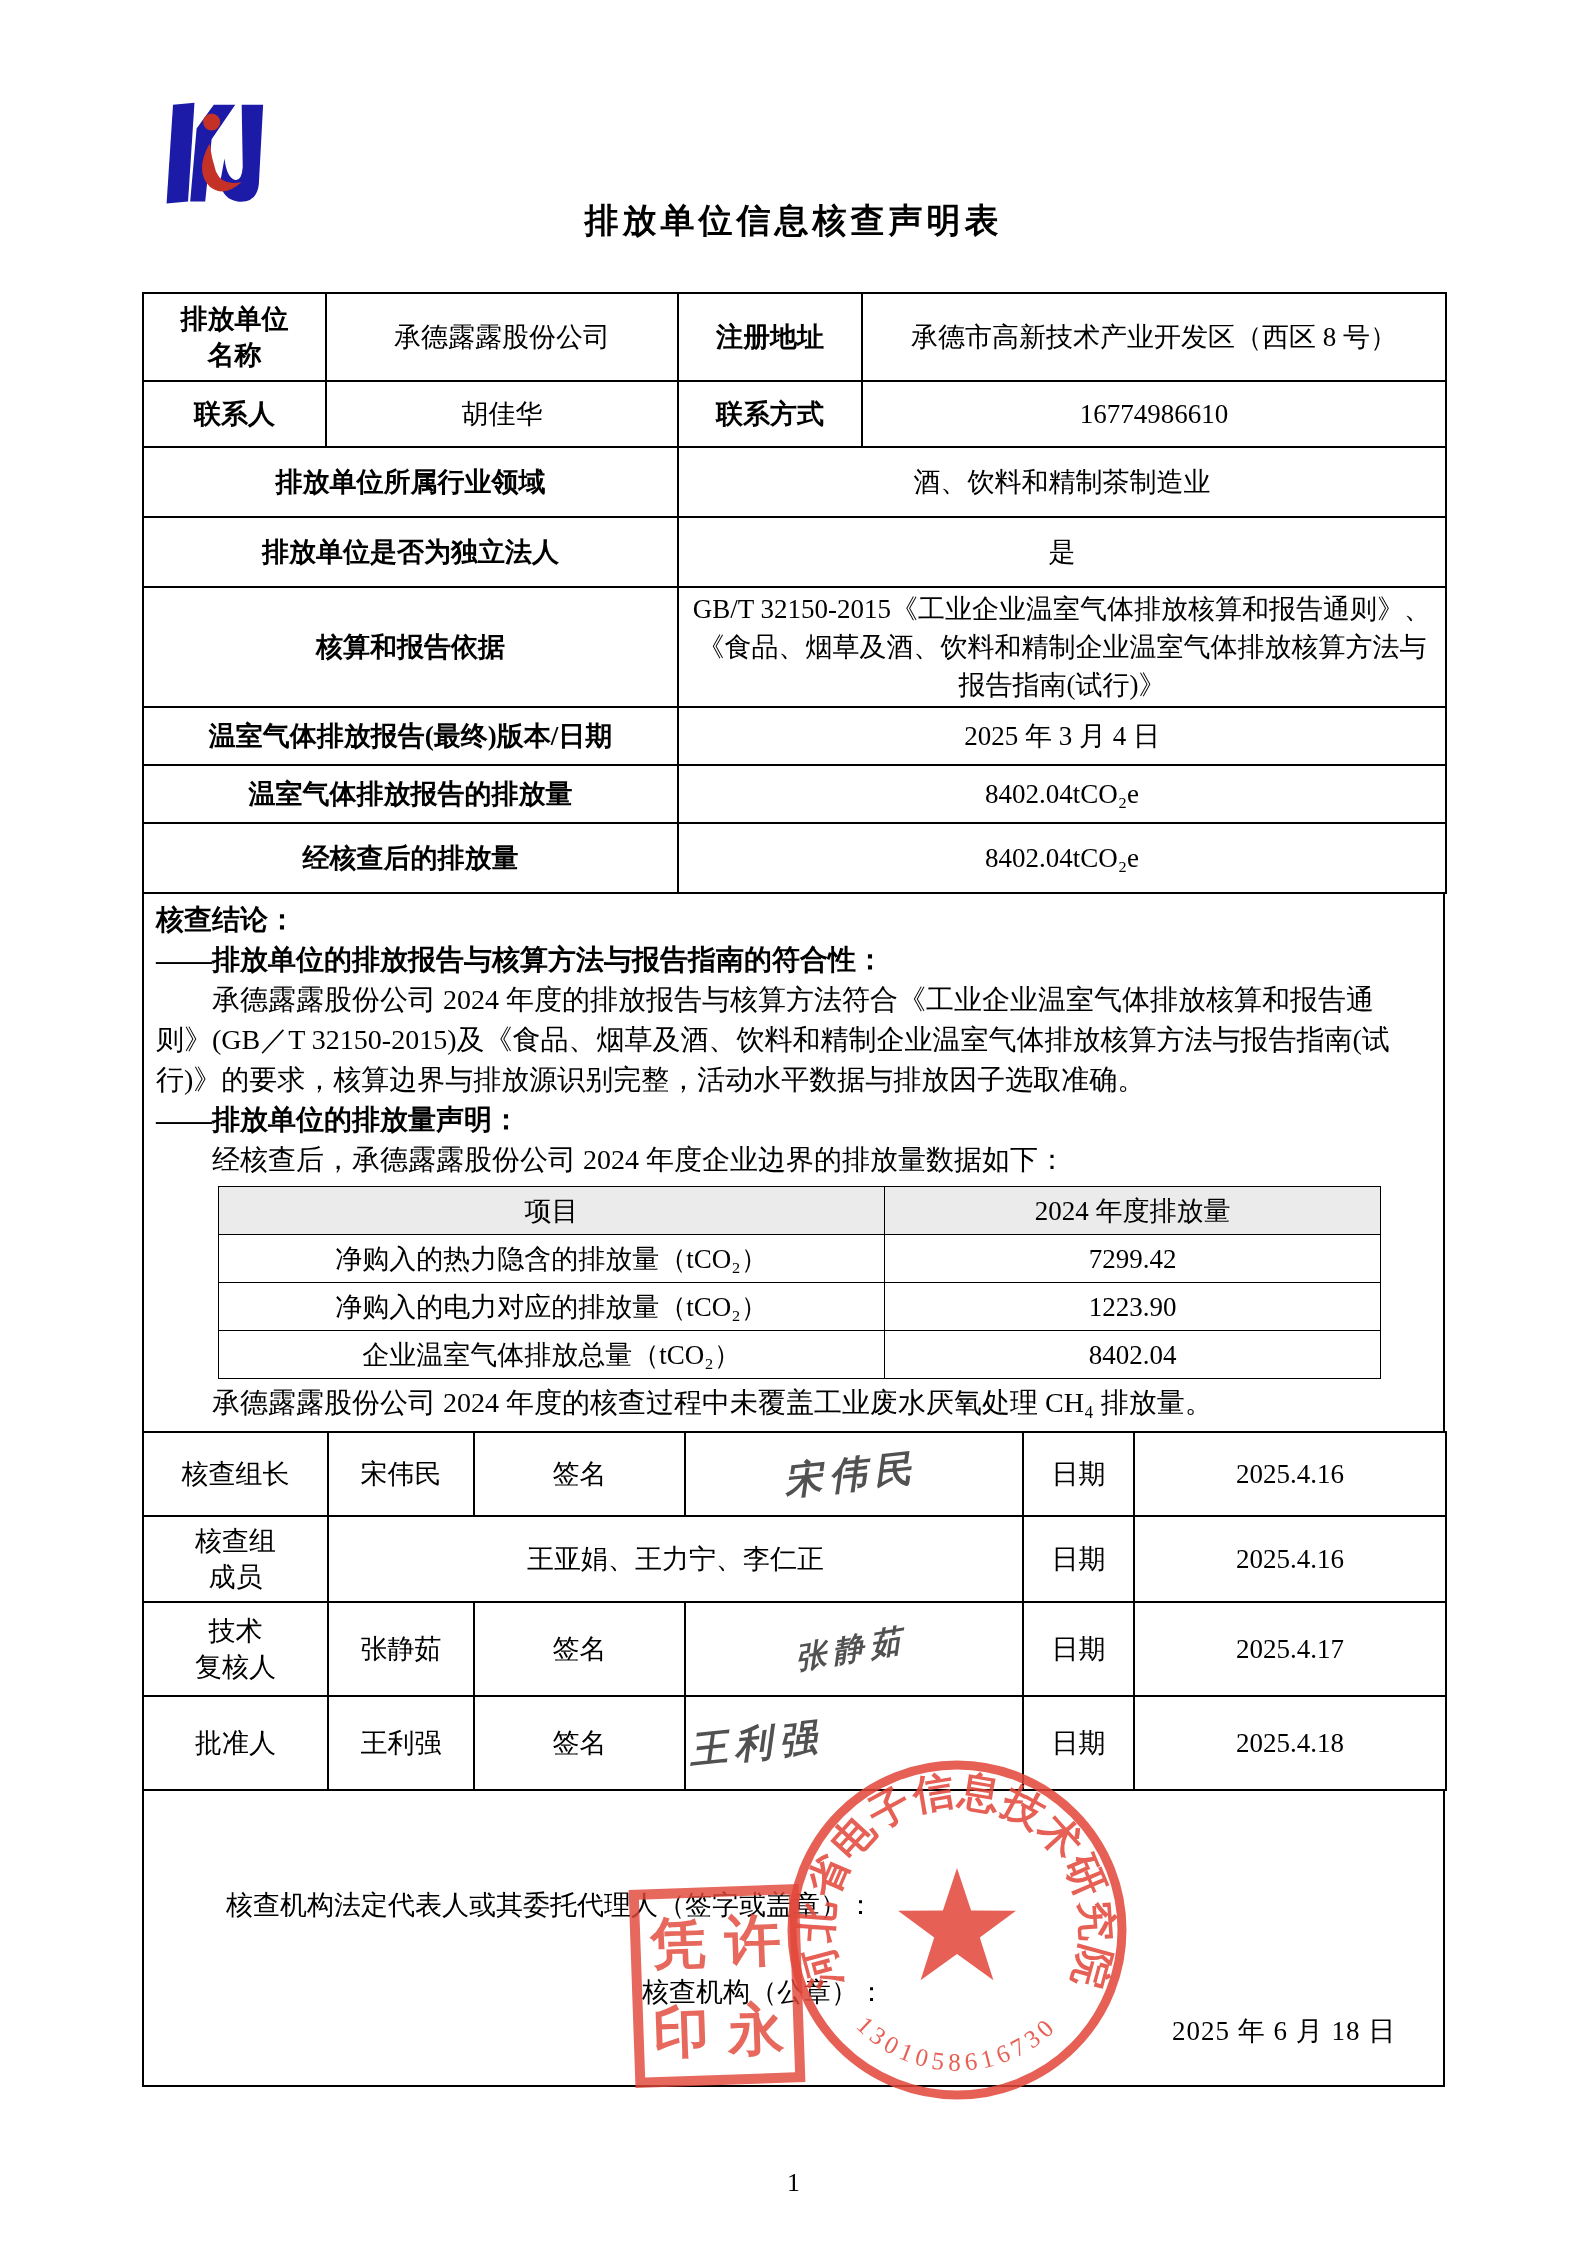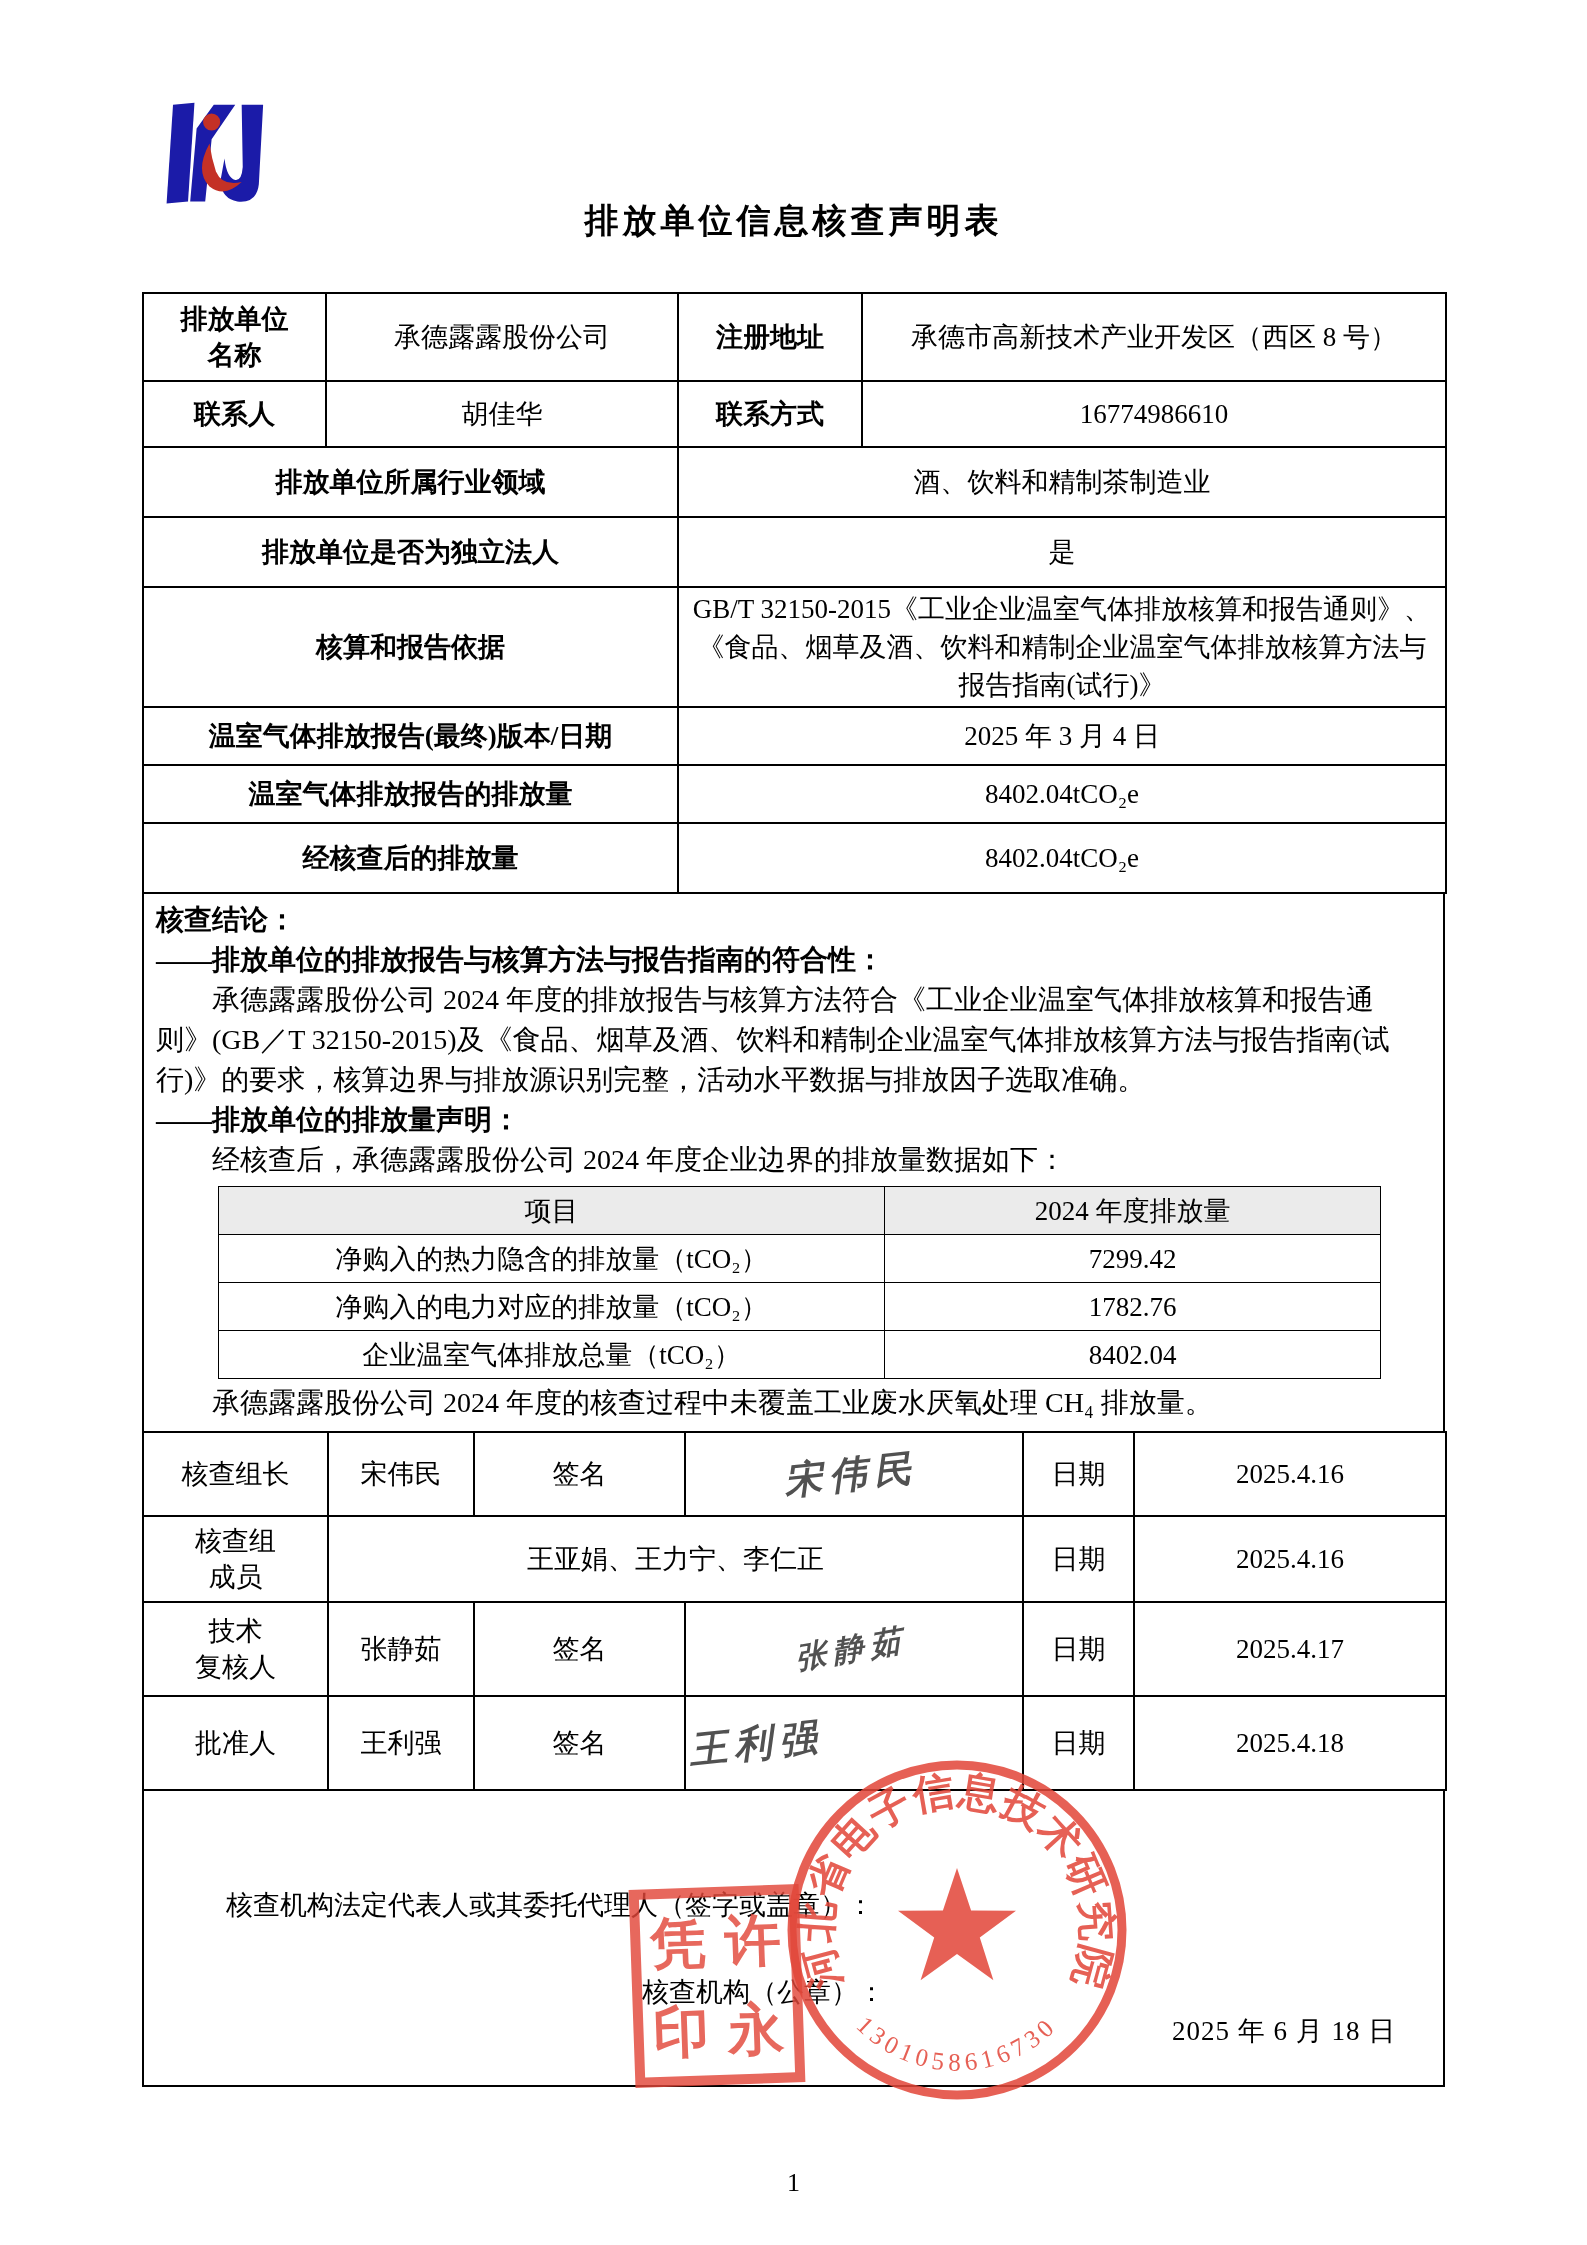--- a/index.html
+++ b/index.html
@@ -147,21 +147,21 @@
           <tr>
         <td class="ehead">项目</td>
         <td class="ehead">2024 年度排放量</td>
       </tr>
       <tr>
         <td>净购入的热力隐含的排放量（tCO₂）</td>
         <td>7299.42</td>
       </tr>
       <tr>
         <td>净购入的电力对应的排放量（tCO₂）</td>
-        <td>1782.76</td>
+        <td>1223.90</td>
       </tr>
       <tr>
         <td>企业温室气体排放总量（tCO₂）</td>
         <td>8402.04</td>
       </tr>
     </tbody>
       </table>
 
     <div class="c-indent">承德露露股份公司 2024 年度的核查过程中未覆盖工业废水厌氧处理 CH₄ 排放量。</div>
   </div>

